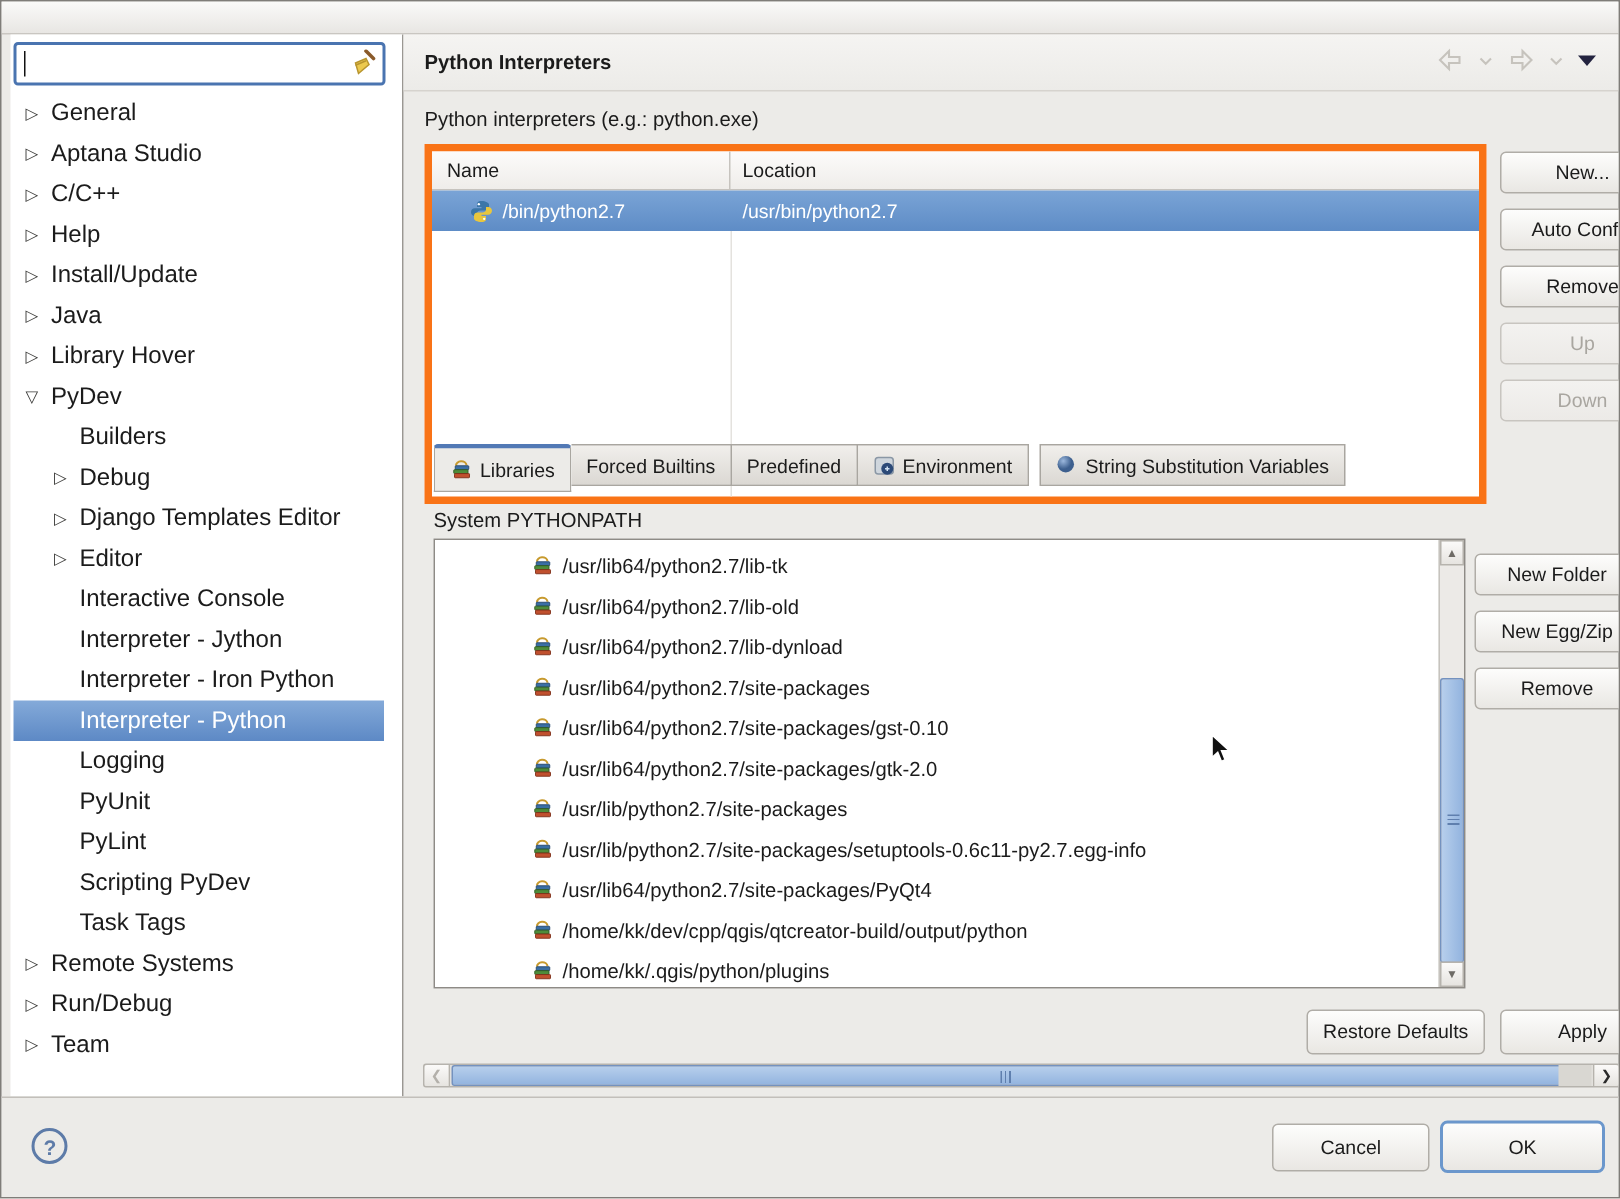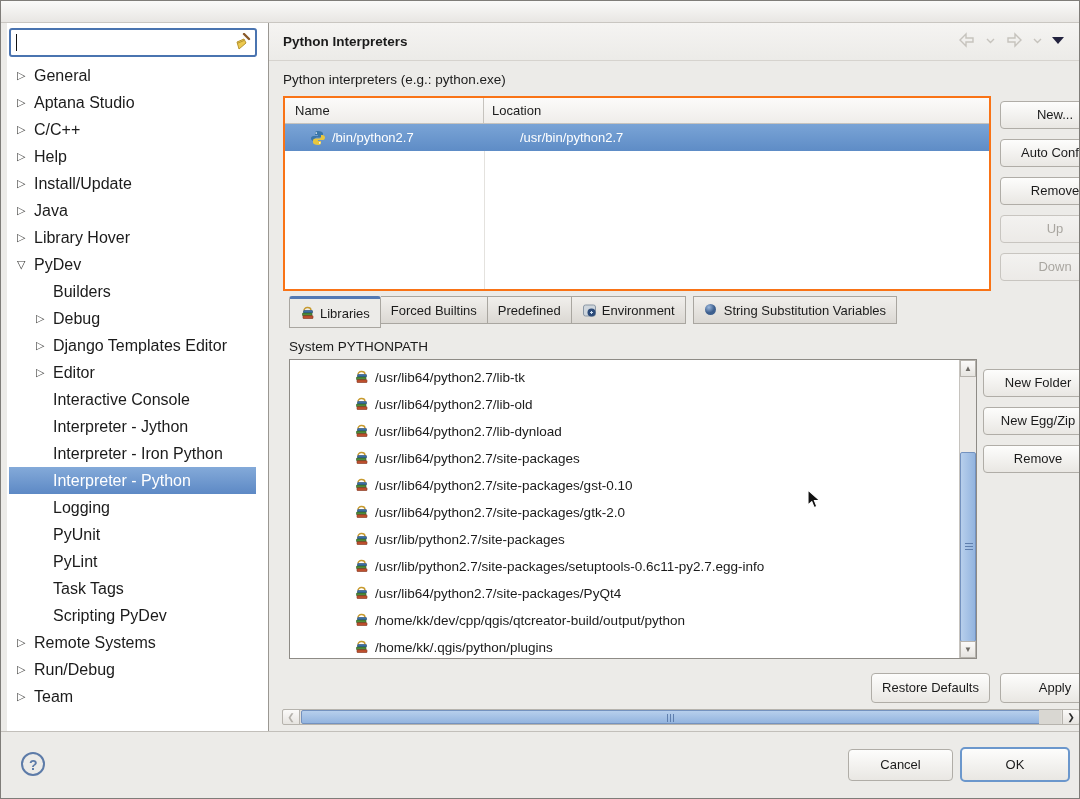--- a/index.html
+++ b/index.html
@@ -35,31 +35,31 @@
     background:linear-gradient(#f5f4f2,#ecebe8); border-bottom:1px solid #d6d3ce; }
   .page-title { position:absolute; left:14px; top:0; line-height:37px;
     font-weight:bold; font-size:13.5px; }
   .nav { position:absolute; right:14px; top:8px; display:flex; align-items:center; gap:9px; }
   .nav span { display:inline-flex; }
 
   
   .main { position:absolute; left:268px; top:60px; right:0; bottom:69px; }
   .interp-label { position:absolute; left:14px; top:11px; font-size:13.5px; }
 
-  .itable { position:absolute; left:14px; top:35px; width:708px; height:195px;
-    background:#fff; border:2px solid #f97316; }
+  .itable { position:absolute; left:14px; top:35px; width:708px; height:240px;
+    background:#fff; border:5px solid #f97316; }
   .itable-head { display:flex; height:26px; background:linear-gradient(#fcfbfa,#efedea);
     border-bottom:1px solid #c6c3be; align-items:center; }
   .col-name { width:199px; padding-left:10px; border-right:1px solid #c6c3be; height:100%;
     display:flex; align-items:center; }
   .col-loc { flex:1; padding-left:8px; height:100%; display:flex; align-items:center; }
   .itable-body { position:relative; height:calc(100% - 26px); }
   .body-colline { position:absolute; left:199px; top:0; bottom:0; width:1px; background:#e4e2de; }
   .irow { position:relative; display:flex; height:27px; align-items:center; }
-  .irow.selected { background:linear-gradient(#7aa4d6,#5e8cc6); color:#fff;gap:28px; }
+  .irow.selected { background:linear-gradient(#7aa4d6,#5e8cc6); color:#fff; }
   .irow .cell-name { width:199px; padding-left:25px; display:flex; align-items:center; gap:6px; }
   .irow .cell-loc { flex:1; padding-left:8px; }
   .icon16 { width:16px; height:16px; display:inline-block; flex:0 0 16px; }
   .icon14 { width:15px; height:15px; display:inline-block; flex:0 0 15px; }
 
   .btn { display:block; height:28px; border:1px solid #b0ada7; border-radius:4px;
     background:linear-gradient(#fdfdfc,#e9e7e3); font:13px "Liberation Sans",sans-serif;
     color:#1b1b1b; text-align:center; line-height:26px; cursor:pointer; padding:0 8px;
     white-space:nowrap; overflow:hidden; }
   .btn.disabled { color:#a9a6a0; border-color:#c8c5c0;
@@ -219,25 +219,25 @@
         <div class="tree-row">
           <span class="expander" style="margin-left: 27px;"></span>
           <span class="tree-label">PyUnit</span>
         </div>
         <div class="tree-row">
           <span class="expander" style="margin-left: 27px;"></span>
           <span class="tree-label">PyLint</span>
         </div>
         <div class="tree-row">
           <span class="expander" style="margin-left: 27px;"></span>
+          <span class="tree-label">Scripting PyDev</span>
+        </div>
+        <div class="tree-row">
+          <span class="expander" style="margin-left: 27px;"></span>
           <span class="tree-label">Task Tags</span>
-        </div>
-        <div class="tree-row">
-          <span class="expander" style="margin-left: 27px;"></span>
-          <span class="tree-label">Scripting PyDev</span>
         </div>
         <div class="tree-row">
           <span class="expander" style="margin-left: 8px;">▷</span>
           <span class="tree-label">Remote Systems</span>
         </div>
         <div class="tree-row">
           <span class="expander" style="margin-left: 8px;">▷</span>
           <span class="tree-label">Run/Debug</span>
         </div>
         <div class="tree-row">

